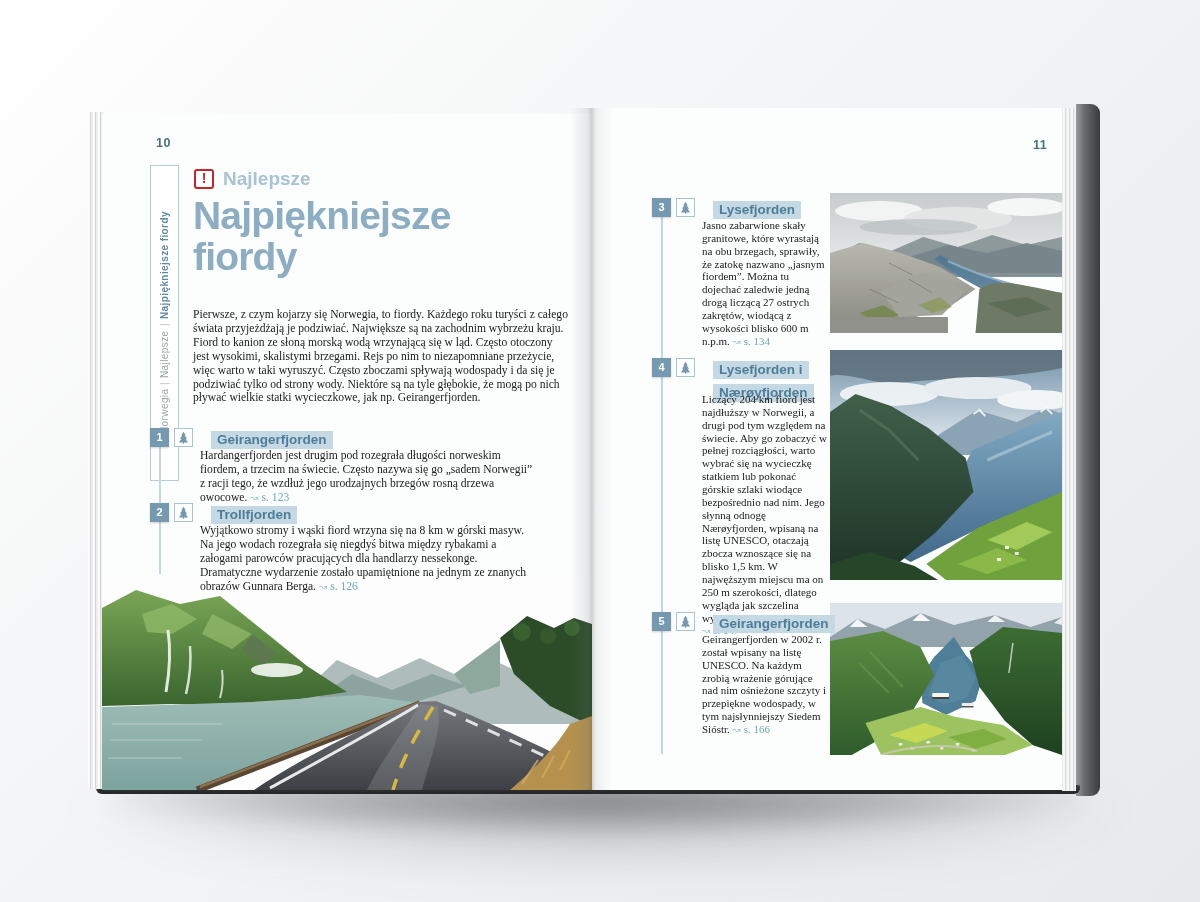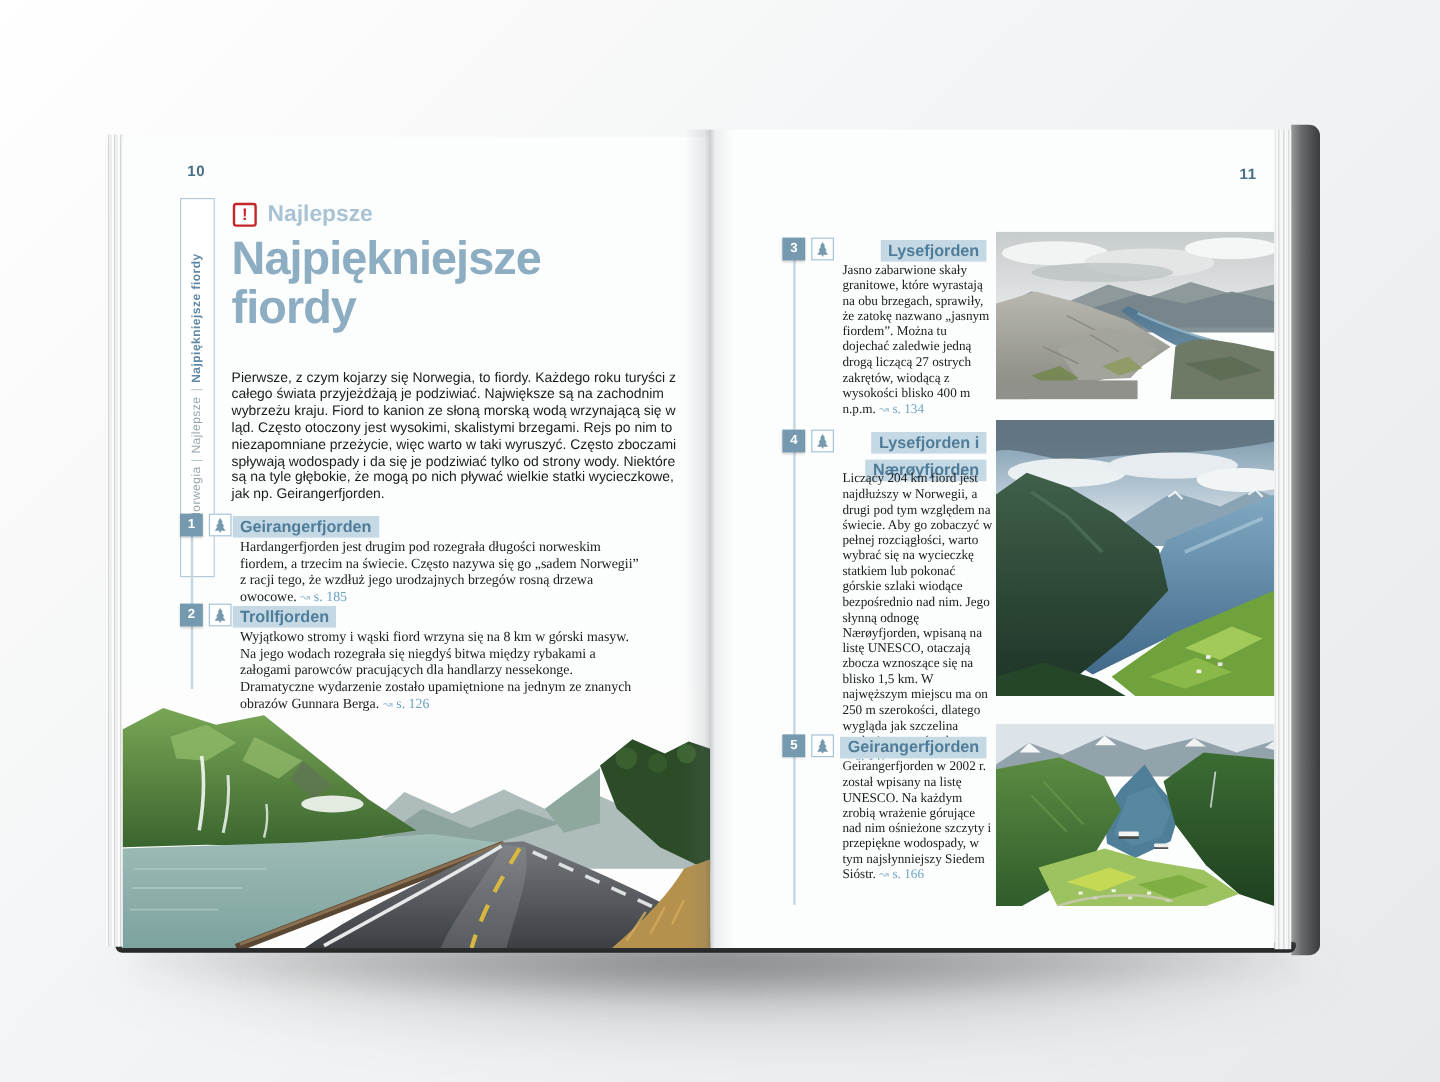--- a/index.html
+++ b/index.html
@@ -34,21 +34,21 @@
   .gutter{position:absolute;left:482px;top:4px;bottom:6px;width:42px;z-index:6;pointer-events:none;
     background:linear-gradient(90deg,rgba(110,120,125,0) 0%,rgba(110,120,125,.16) 42%,rgba(70,80,85,.26) 52%,rgba(110,120,125,.10) 62%,rgba(255,255,255,0) 100%);}
 
   
   .pagenum{position:absolute;font:700 12.5px "Liberation Sans",sans-serif;color:#4a7083;letter-spacing:.5px;}
   .item{position:absolute;z-index:3;}
   .num-badge{position:absolute;left:0;top:0;width:19px;height:19px;background:#7599af;color:#ffffff;
     font:700 11px/19px "Liberation Sans",sans-serif;text-align:center;box-shadow:0 1px 2px rgba(0,0,0,.18);}
   .tree-box{position:absolute;left:24px;top:0;width:19px;height:19px;border:1px solid #a5c4d6;background:#ffffff;
     display:flex;align-items:center;justify-content:center;}
-  .band-wrap{position:absolute;left:44px;top:-1px;line-height:1.45;text-align:right;}
+  .band-wrap{position:absolute;left:61px;top:-1px;line-height:1.45;}
   .band{background:#c4d9e4;color:#4f7d99;font:700 13.5px/1.32 "Liberation Sans",sans-serif;
     padding:1px 6px 2px;box-decoration-break:clone;-webkit-box-decoration-break:clone;}
   .body{position:absolute;left:50px;top:21px;font-family:"Liberation Serif",serif;color:#1a1b1d;}
   .item--left .body{width:340px;font-size:11.6px;line-height:1.2;}
   .item--right .body{width:128px;font-size:11px;line-height:1.17;}
   .item--right .band-wrap{width:126px;}
   .body--low{top:35px;}
   .ref{color:#6fa3c4;white-space:nowrap;}
   .ref-arrow{color:#a3c2d5;font-family:"DejaVu Sans",sans-serif;font-size:10px;}
   .connector{position:absolute;width:2px;background:#c3d6e2;z-index:1;}
@@ -60,21 +60,21 @@
     font:10px "Liberation Sans",sans-serif;color:#98a5ae;letter-spacing:.4px;}
   .side-tab-text .sep{color:#b7c3ca;margin-top:4px;margin-bottom:4px;}
   .side-tab-text .strong{font-weight:700;color:#5f89a5;}
   .kicker{position:absolute;left:92px;top:54px;display:flex;align-items:center;gap:9px;}
   .alert-box{width:20px;height:20px;border:2px solid #c4262c;border-radius:3px;background:#fff;
     color:#c4262c;font:800 14px/15px "Liberation Sans",sans-serif;text-align:center;}
   .kicker-label{font:700 19px "Liberation Sans",sans-serif;color:#a9c3d4;}
   .page-title{position:absolute;left:91px;top:82px;width:370px;
     font:700 39px/1.04 "Liberation Sans",sans-serif;color:#8cadc2;letter-spacing:-.8px;}
   .intro{position:absolute;left:91px;top:194px;width:376px;
-    font-family:Liberation Sans, sans-serif;font-size:11.6px;line-height:1.2;color:#1a1b1d;}
+    font-family:Liberation Serif, serif;font-size:11.6px;line-height:1.2;color:#1a1b1d;}
   .photo{position:absolute;overflow:hidden;z-index:2;}
   .photo svg{display:block;}
   .photo-road{left:0;top:460px;width:490px;height:216px;}
   .photo-1{left:238px;top:85px;width:232px;height:140px;}
   .photo-2{left:238px;top:242px;width:232px;height:230px;}
   .photo-3{left:238px;top:495px;width:232px;height:152px;}
 </style>
 </head>
 <body>
 
@@ -115,21 +115,21 @@
       <div class="item item--left" style="left:48px;top:314px;">
         <div class="num-badge">1</div>
         <div class="tree-box">
           <svg width="13" height="13" viewBox="0 0 20 20">
               <path d="M10 1 L13.5 6.5 L11.8 6.5 L15.5 12 L13.2 12 L17 17.5 L11 17.5 L11 19.5 L9 19.5 L9 17.5 L3 17.5 L6.8 12 L4.5 12 L8.2 6.5 L6.5 6.5 Z" fill="#7599af"></path>
             </svg>
         </div>
         <div class="band-wrap"><span class="band">Geirangerfjorden</span></div>
         <div class="body">
           <span>Hardangerfjorden jest drugim pod rozegrała długości norweskim fiordem, a trzecim na świecie. Często nazywa się go „sadem Norwegii” z racji tego, że wzdłuż jego urodzajnych brzegów rosną drzewa owocowe.</span>
-          <span class="ref"><span class="ref-arrow">↝</span> <span>s. 185</span></span>
+          <span class="ref"><span class="ref-arrow">↝</span> <span>s. 123</span></span>
         </div>
       </div>
 
       <div class="item item--left" style="left:48px;top:389px;">
         <div class="num-badge">2</div>
         <div class="tree-box">
           <svg width="13" height="13" viewBox="0 0 20 20">
               <path d="M10 1 L13.5 6.5 L11.8 6.5 L15.5 12 L13.2 12 L17 17.5 L11 17.5 L11 19.5 L9 19.5 L9 17.5 L3 17.5 L6.8 12 L4.5 12 L8.2 6.5 L6.5 6.5 Z" fill="#7599af"></path>
             </svg>
         </div>
@@ -194,21 +194,21 @@
 
       <div class="item item--right" style="left:60px;top:90px;">
         <div class="num-badge">3</div>
         <div class="tree-box">
           <svg width="13" height="13" viewBox="0 0 20 20">
               <path d="M10 1 L13.5 6.5 L11.8 6.5 L15.5 12 L13.2 12 L17 17.5 L11 17.5 L11 19.5 L9 19.5 L9 17.5 L3 17.5 L6.8 12 L4.5 12 L8.2 6.5 L6.5 6.5 Z" fill="#7599af"></path>
             </svg>
         </div>
         <div class="band-wrap"><span class="band">Lysefjorden</span></div>
         <div class="body">
-          <span>Jasno zabarwione skały granitowe, które wyrastają na obu brzegach, sprawiły, że zatokę nazwano „jasnym fiordem”. Można tu dojechać zaledwie jedną drogą liczącą 27 ostrych zakrętów, wiodącą z wysokości blisko 400 m n.p.m.</span>
+          <span>Jasno zabarwione skały granitowe, które wyrastają na obu brzegach, sprawiły, że zatokę nazwano „jasnym fiordem”. Można tu dojechać zaledwie jedną drogą liczącą 27 ostrych zakrętów, wiodącą z wysokości blisko 600 m n.p.m.</span>
           <span class="ref"><span class="ref-arrow">↝</span> <span>s. 134</span></span>
         </div>
       </div>
 
       <div class="photo photo-1">
         <svg width="232" height="140" viewBox="0 0 236 140" preserveAspectRatio="none">
           <defs>
             <linearGradient id="p1sky" x1="0" y1="0" x2="0" y2="1">
                 <stop offset="0" stop-color="#c6cbcc"></stop>
                 <stop offset="1" stop-color="#eceded"></stop>

